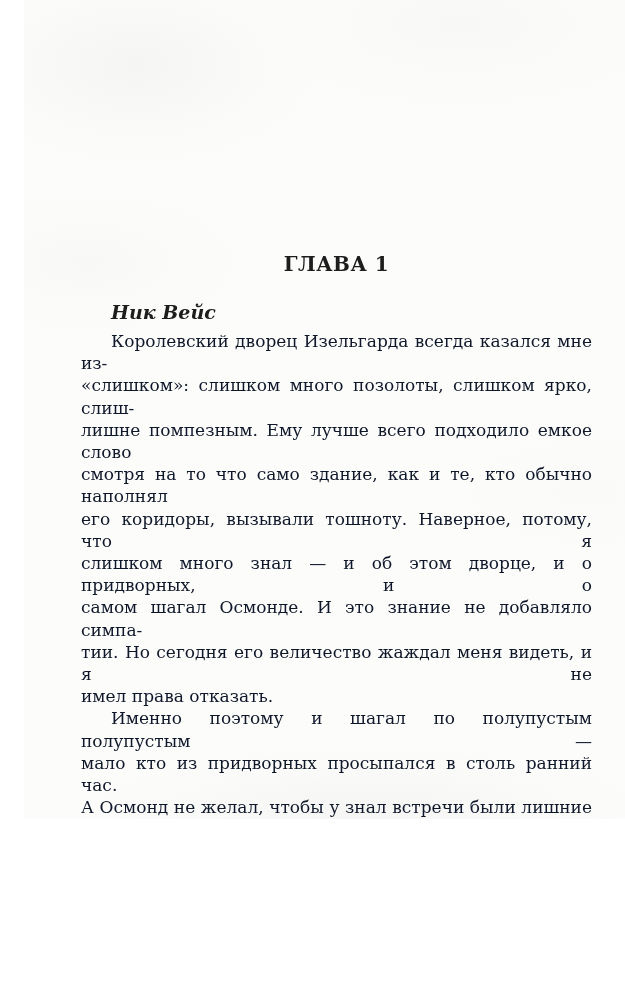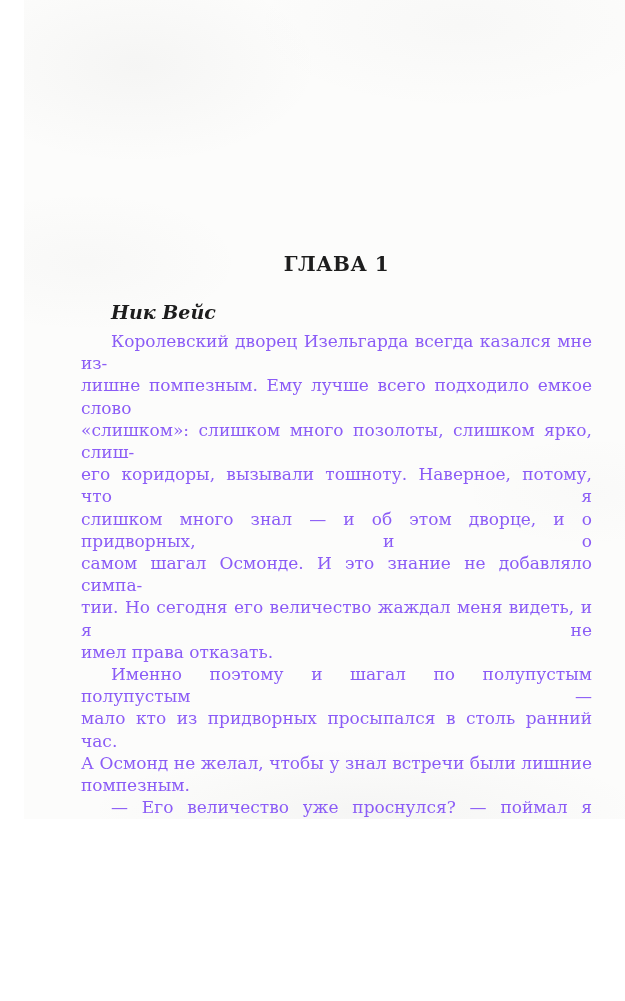--- a/index.html
+++ b/index.html
@@ -52,21 +52,21 @@
     text-indent: 30px;
     margin-bottom: 6px;
     color: #1d1d1d;
   }
   .body-text .line {
     font-size: 17px;
     line-height: 22.2px;
     text-align: justify;
     text-align-last: justify;
     white-space: normal;
-    color: #8b5cf6;
+    color: #0f172a;
   }
   .body-text .line.first {
     text-indent: 30px;
   }
   .body-text .line.last {
     text-align-last: left;
   }
   .page-number {
     position: absolute;
     top: 917px;
@@ -83,22 +83,23 @@
 <div class="page" style="background: rgb(252, 252, 251); color: rgb(36, 36, 36);">
   <div class="scan-noise"></div>
 
   <div class="text-block">
     <div class="chapter-title">ГЛАВА 1</div>
 
     <div class="pov-name">Ник Вейс</div>
 
     <div class="body-text">
         <div class="line first">Королевский дворец Изельгарда всегда казался мне из-</div>
+        <div class="line">«слишком»: слишком много позолоты, слишком ярко, слиш-</div>
         <div class="line">лишне помпезным. Ему лучше всего подходило емкое слово</div>
-        <div class="line">«слишком»: слишком много позолоты, слишком ярко, слиш-</div>
+        <div class="line">смотря на то что само здание, как и те, кто обычно наполнял</div>
         <div class="line">его коридоры, вызывали тошноту. Наверное, потому, что я</div>
         <div class="line">слишком много знал — и об этом дворце, и о придворных, и о</div>
         <div class="line">самом шагал Осмонде. И это знание не добавляло симпа-</div>
         <div class="line">тии. Но сегодня его величество жаждал меня видеть, и я не</div>
         <div class="line last">имел права отказать.</div>
         <div class="line first">Именно поэтому и шагал по полупустым полупустым —</div>
         <div class="line">мало кто из придворных просыпался в столь ранний час.</div>
         <div class="line">А Осмонд не желал, чтобы у знал встречи были лишние</div>
         <div class="line last">помпезным.</div>
         <div class="line first last">— Его величество уже проснулся? — поймал я слугу.</div>

